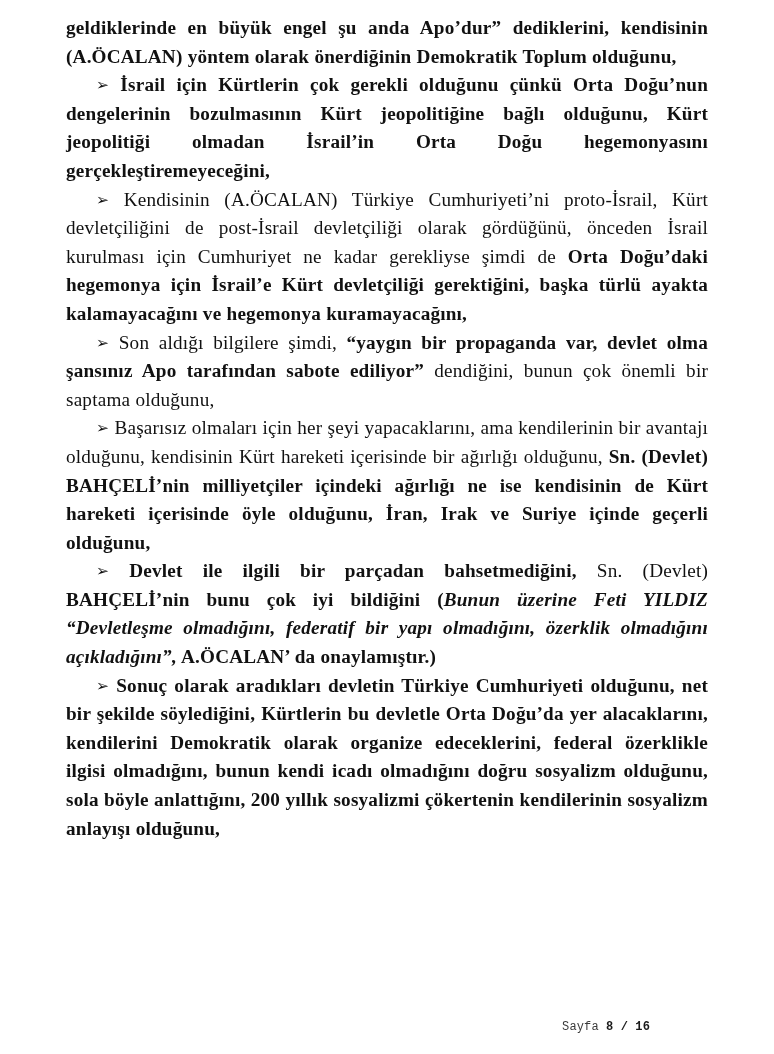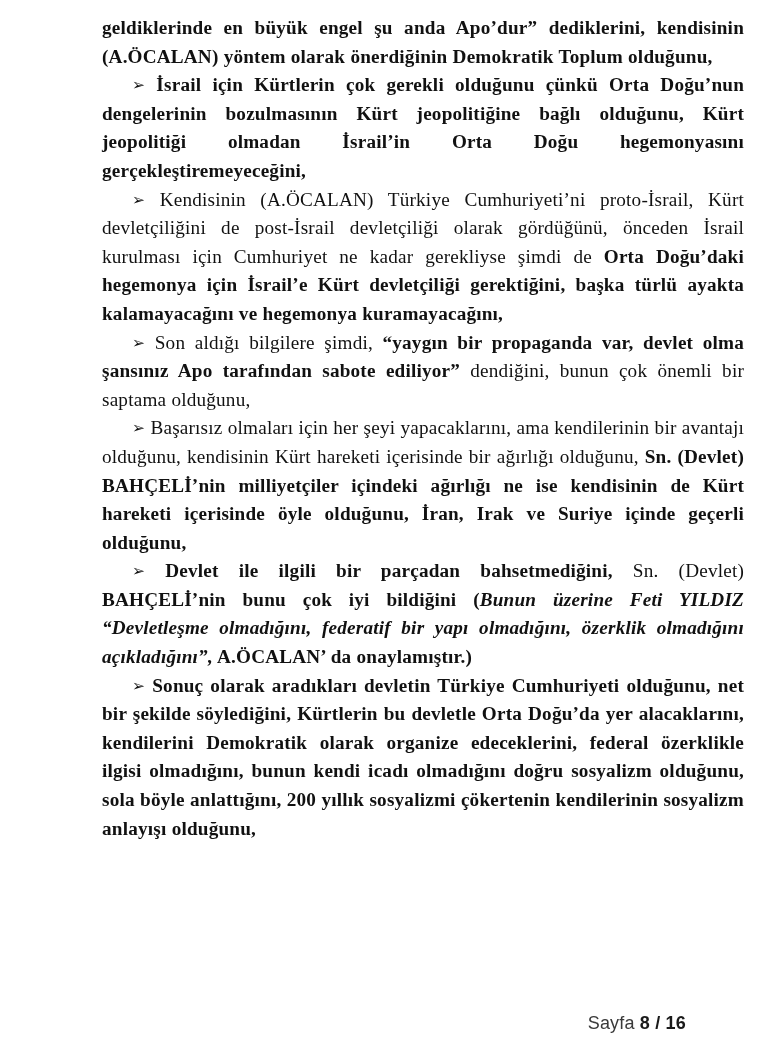--- a/index.html
+++ b/index.html
@@ -19,21 +19,20 @@
 
   #page {
     position: absolute;
     left: 0;
     top: 0;
     width: 716px;
     height: 1054px;
     background: #ffffff;
     box-sizing: border-box;
     padding: 14px 66px 0 66px;
-    margin-left: 36px;
   }
 
   .doc-body {
     width: 642px;
   }
 
   
   p.para {
     margin: 0;
     padding: 0;
@@ -66,22 +65,22 @@
     line-height: 0;
     position: relative;
     top: -1px;
   }
 
   
   #footer {
     position: absolute;
     right: 66px;
     bottom: 20px;
-    font-family: Liberation Sans, sans-serif;
-    font-size: 18px;
+    font-family: Liberation Mono, monospace;
+    font-size: 12px;
     color: #3a3a3a;
     white-space: nowrap;
     letter-spacing: 0.01em;
   }
   #footer .pg { font-weight: bold; color: #1a1a1a; }
 </style>
 </head>
 <body>
 
 <div id="page">

